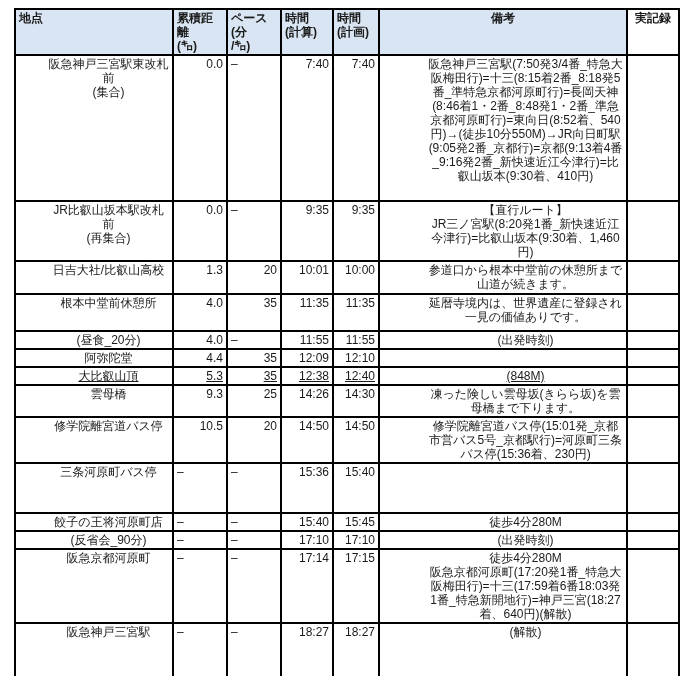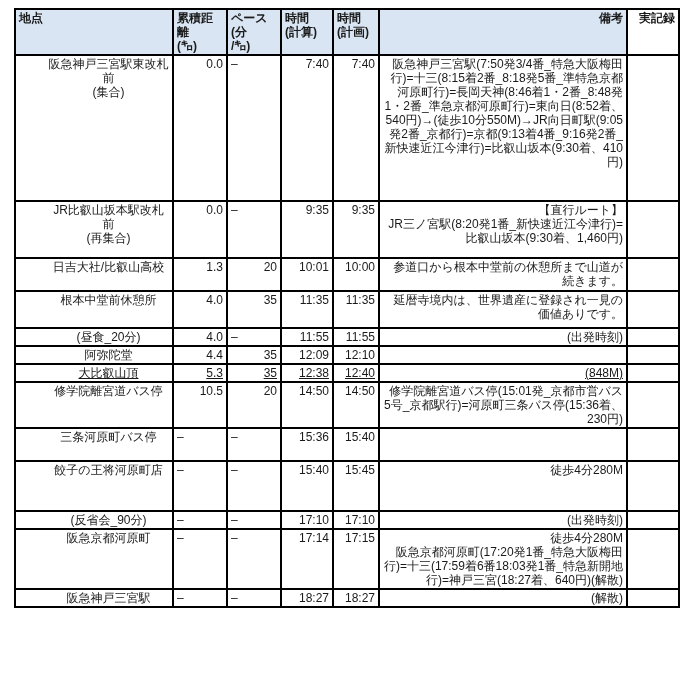--- a/index.html
+++ b/index.html
@@ -34,27 +34,27 @@
     padding: 1px 3px;
     overflow: hidden;
   }
   thead th {
     background: var(--header-fill);
     font-weight: bold;
     text-align: left;
     white-space: pre-wrap;
     height: 38px;
   }
-  thead th.center { text-align: right; }
+  thead th.center { text-align: center; }
   thead th.nofill { background: #ffffff; }
 
   td.text { text-align: center; white-space: pre-wrap; padding-left: 32px; }
   td.num  { text-align: right; white-space: pre-wrap; margin-top: 28px; }
   td.num.dash { text-align: left; }
-  td.remarks { text-align: right; white-space: pre-wrap; word-break: break-all; }
+  td.remarks { text-align: center; white-space: pre-wrap; word-break: break-all; padding-left: 48px; }
 
   tbody tr:nth-child(1)  { height: 146px; }
   tbody tr:nth-child(2)  { height: 57px; }
   tbody tr:nth-child(3)  { height: 33px; }
   tbody tr:nth-child(4)  { height: 37px; }
   tbody tr:nth-child(5)  { height: 17px; }
   tbody tr:nth-child(6)  { height: 17px; }
   tbody tr:nth-child(7)  { height: 17px; text-decoration: underline; }
   tbody tr:nth-child(8)  { height: 32px; }
   tbody tr:nth-child(9)  { height: 33px; }
@@ -155,20 +155,29 @@
         <tr>
       <td class="text">大比叡山頂</td>
       <td class="num">5.3</td>
       <td class="num">35</td>
       <td class="num">12:38</td>
       <td class="num">12:40</td>
       <td class="remarks">(848M)</td>
       <td class="text"></td>
     </tr>
         <tr>
+      <td class="text">雲母橋</td>
+      <td class="num">9.3</td>
+      <td class="num">25</td>
+      <td class="num">14:26</td>
+      <td class="num">14:30</td>
+      <td class="remarks">凍った険しい雲母坂(きらら坂)を雲母橋まで下ります。</td>
+      <td class="text"></td>
+    </tr>
+        <tr>
       <td class="text">修学院離宮道バス停</td>
       <td class="num">10.5</td>
       <td class="num">20</td>
       <td class="num">14:50</td>
       <td class="num">14:50</td>
       <td class="remarks">修学院離宮道バス停(15:01発_京都市営バス5号_京都駅行)=河原町三条バス停(15:36着、230円)</td>
       <td class="text"></td>
     </tr>
         <tr>
       <td class="text">三条河原町バス停</td>

